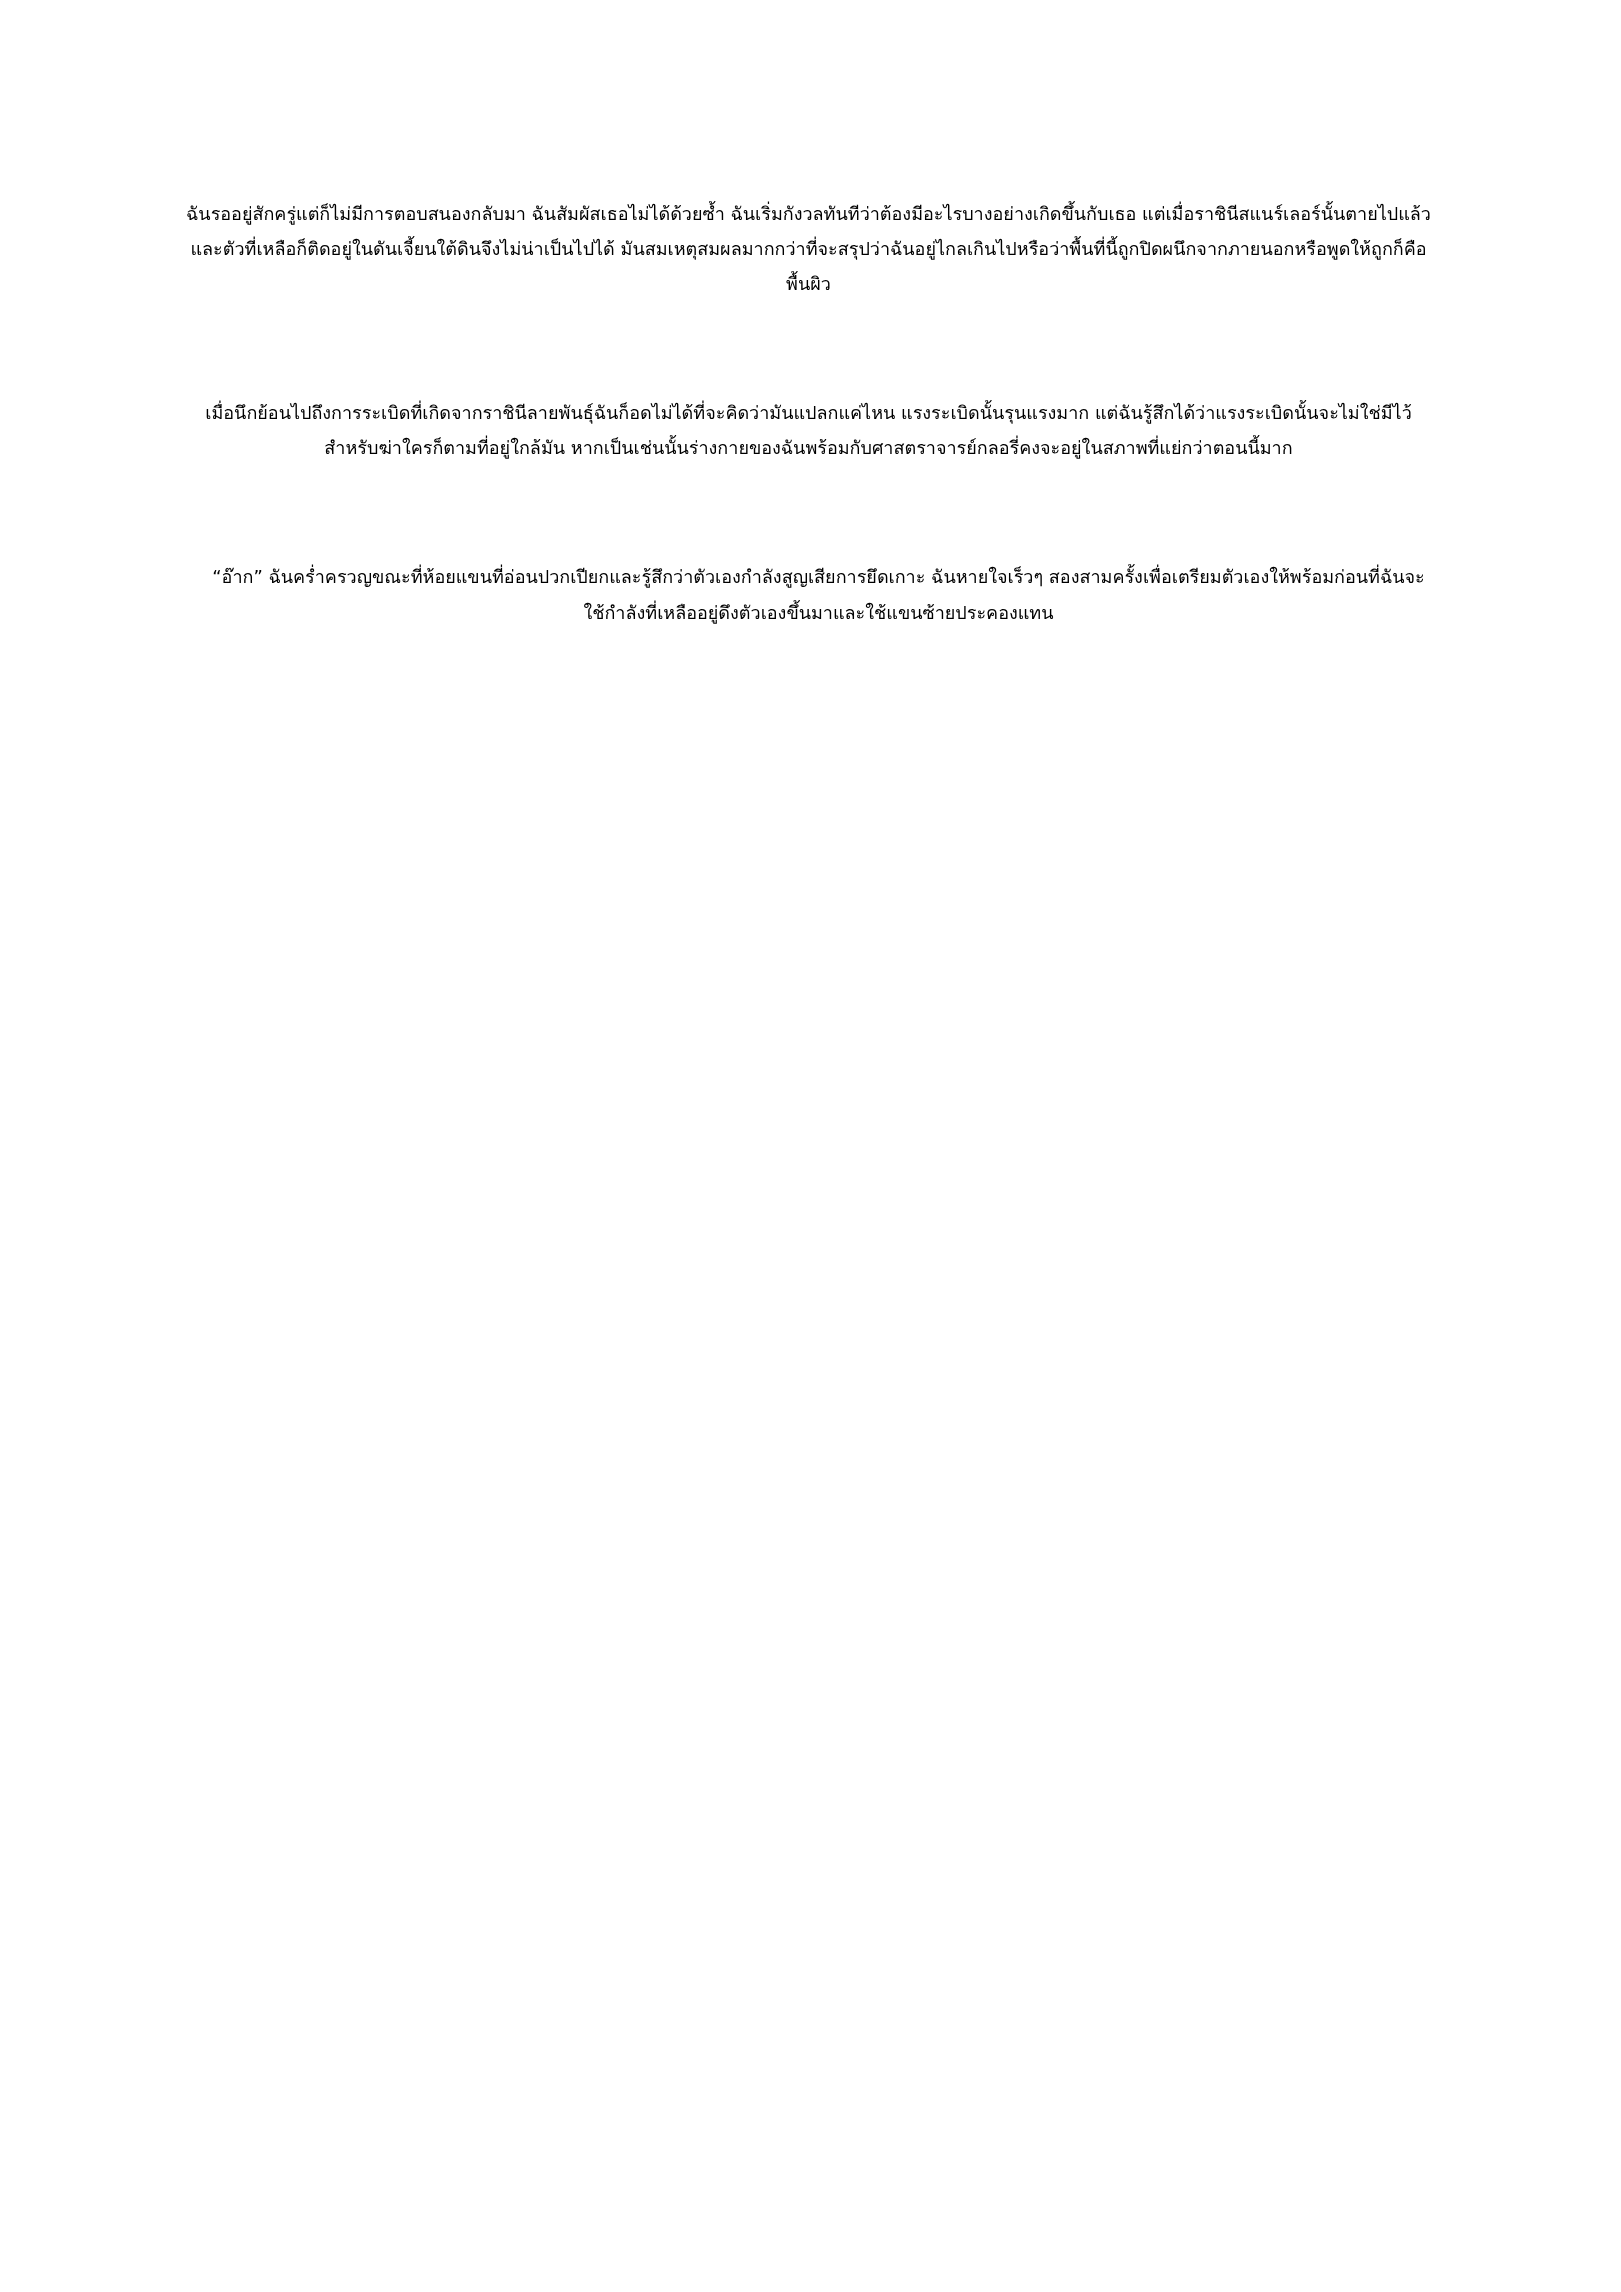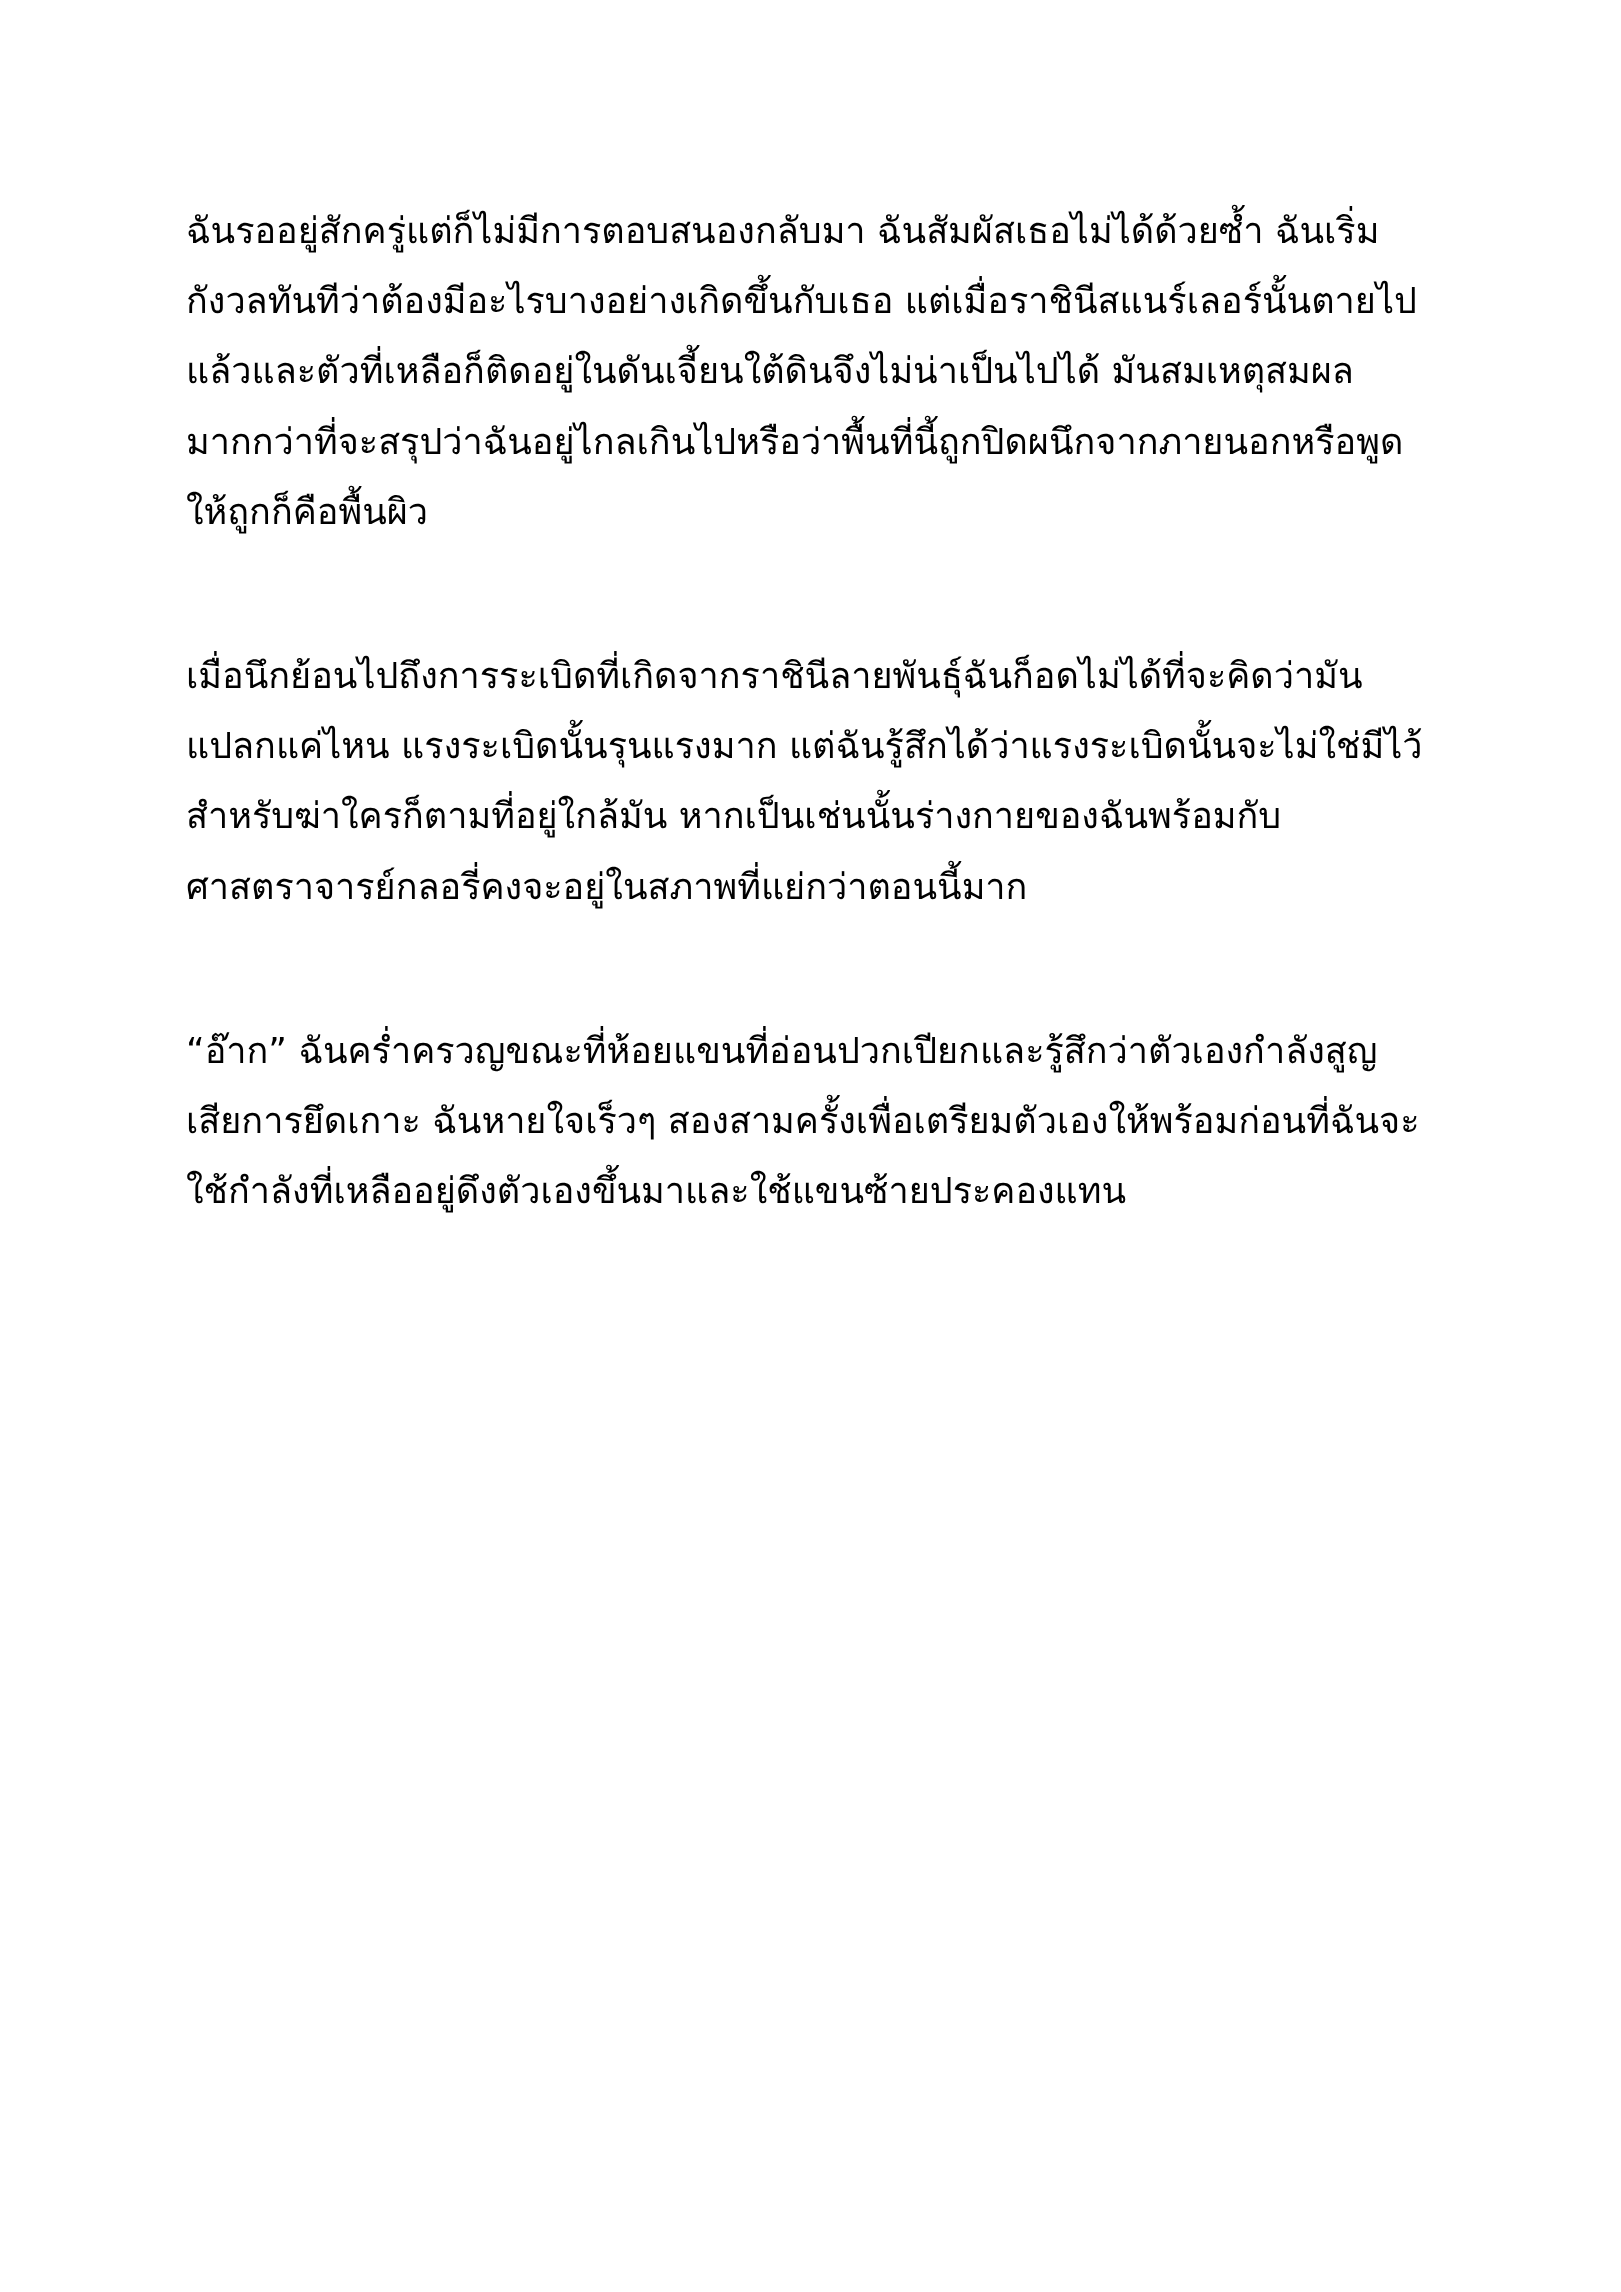--- a/index.html
+++ b/index.html
@@ -19,29 +19,30 @@
     width: 1621px;
     height: 2293px;
     background: #ffffff;
     box-sizing: border-box;
     padding: 196px 196px 0 186px;
   }
   .doc-body {
     width: 1245px;
   }
   .para {
-    font-size: 36px;
+    font-size: 18px;
     line-height: 1.95;
-    text-align: left;
+    text-align: center;
     margin: 0 0 94px 0;
     word-break: break-word;
     white-space: pre-wrap;
   }
   .para:last-child {
     margin-bottom: 0;
+    margin-left: 20px;
   }
 </style>
 </head>
 <body>
 
 <div class="page">
   <div class="doc-body">
     <p class="para">ฉันรออยู่สักครู่แต่ก็ไม่มีการตอบสนองกลับมา ฉันสัมผัสเธอไม่ได้ด้วยซ้ำ ฉันเริ่มกังวลทันทีว่าต้องมีอะไรบางอย่างเกิดขึ้นกับเธอ แต่เมื่อราชินีสแนร์เลอร์นั้นตายไปแล้วและตัวที่เหลือก็ติดอยู่ในดันเจี้ยนใต้ดินจึงไม่น่าเป็นไปได้ มันสมเหตุสมผลมากกว่าที่จะสรุปว่าฉันอยู่ไกลเกินไปหรือว่าพื้นที่นี้ถูกปิดผนึกจากภายนอกหรือพูดให้ถูกก็คือพื้นผิว</p>
     <p class="para">เมื่อนึกย้อนไปถึงการระเบิดที่เกิดจากราชินีลายพันธุ์ฉันก็อดไม่ได้ที่จะคิดว่ามันแปลกแค่ไหน แรงระเบิดนั้นรุนแรงมาก แต่ฉันรู้สึกได้ว่าแรงระเบิดนั้นจะไม่ใช่มีไว้สำหรับฆ่าใครก็ตามที่อยู่ใกล้มัน หากเป็นเช่นนั้นร่างกายของฉันพร้อมกับศาสตราจารย์กลอรี่คงจะอยู่ในสภาพที่แย่กว่าตอนนี้มาก</p>
     <p class="para">“อ๊าก” ฉันคร่ำครวญขณะที่ห้อยแขนที่อ่อนปวกเปียกและรู้สึกว่าตัวเองกำลังสูญเสียการยึดเกาะ ฉันหายใจเร็วๆ สองสามครั้งเพื่อเตรียมตัวเองให้พร้อมก่อนที่ฉันจะใช้กำลังที่เหลืออยู่ดึงตัวเองขึ้นมาและใช้แขนซ้ายประคองแทน</p>

